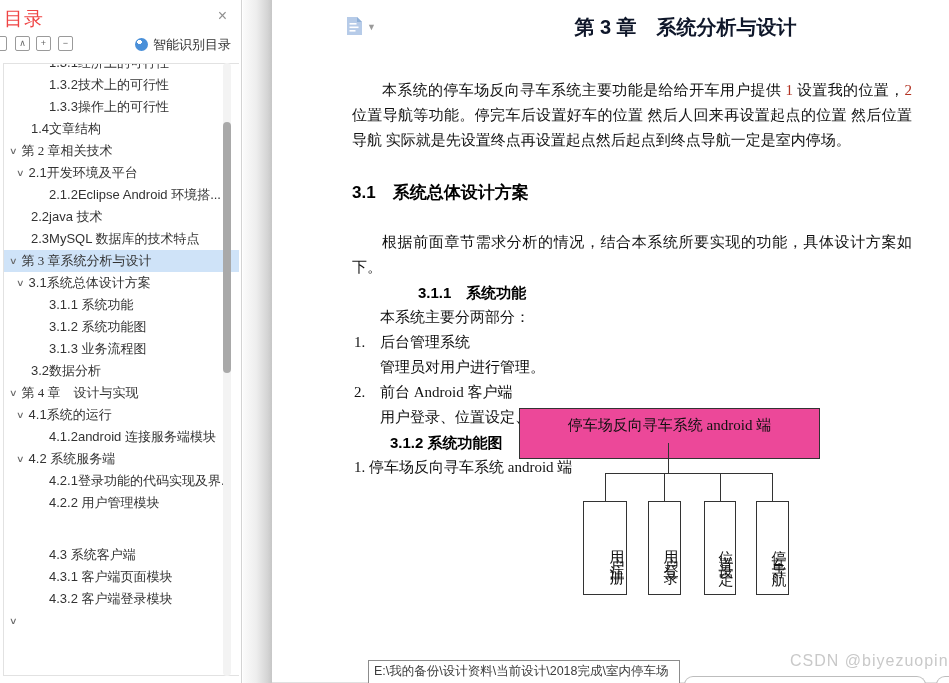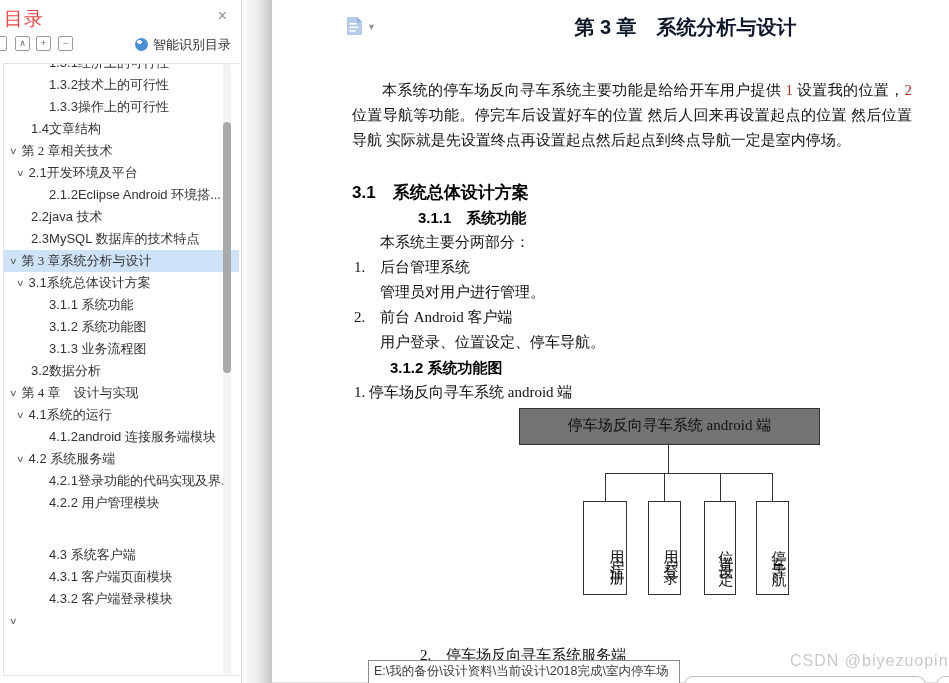--- a/index.html
+++ b/index.html
@@ -59,22 +59,22 @@
   .h-31 { margin-top:27px; font-size:17px; font-weight:bold; font-family:"Liberation Sans",sans-serif; color:#000; }
   .para2 { margin-top:25px; text-indent:2em; }
   .h-311 { padding-left:66px; font-weight:bold; font-family:"Liberation Sans",sans-serif; color:#000; }
   .indent-2 { padding-left:28px; }
   .oli { position:relative; padding-left:28px; }
   .oli .onum { position:absolute; left:2px; top:0; }
   .h-312 { padding-left:38px; font-weight:bold; font-family:"Liberation Sans",sans-serif; color:#000; }
   .fig-cap { padding-left:2px; }
   
   .dg { position:absolute; font-family:"Liberation Serif",serif; }
-  .dg-root { left:247px; top:408px; width:301px; height:37px; border:1px solid #333;
-    text-align:center; line-height:33px; font-size:15px; background:#737373; }
+  .dg-root { left:247px; top:408px; width:301px; height:51px; border:1px solid #333;
+    text-align:center; line-height:33px; font-size:15px; background:#ec4899; }
   .dg-line { background:#333; position:absolute; }
   .dg-child { position:absolute; top:501px; height:94px; border:1px solid #333; background:#fff;
     writing-mode:vertical-rl; text-orientation:upright; letter-spacing:7px;
     font-size:15px; text-align:center; padding-top:8px; }
   
   .foot-partial { position:absolute; left:148px; top:646px; font-size:15px; color:#111; white-space:nowrap; }
   .path-tooltip { position:absolute; left:96px; top:660px; width:312px; height:37px; background:#fff;
     border:1px solid #8c8c8c; font-family:"Liberation Sans",sans-serif; font-size:12.5px; color:#3c3c3c;
     line-height:21px; padding-left:5px; white-space:nowrap; z-index:5; }
   .watermark { position:absolute; left:518px; top:652px; font-family:"Liberation Sans",sans-serif;
@@ -154,20 +154,21 @@
       </svg><span class="arrow">▼</span>
     </div>
 
     <div class="doc-title">第 3 章　系统分析与设计</div>
 
     <div class="doc-body">
       <div class="para1"><span>本系统的停车场反向寻车系统主要功能是给给开车用户提供 </span><span class="num-red">1</span><span> 设置我的位置，</span><span class="num-red">2</span><span> 位置导航等功能。停完车后设置好车的位置 然后人回来再设置起点的位置 然后位置导航 实际就是先设置终点再设置起点然后起点到终点导航一定是室内停场。</span></div>
 
       <div class="h-31">3.1　系统总体设计方案</div>
 
+      <div class="para2">根据前面章节需求分析的情况，结合本系统所要实现的功能，具体设计方案如下。</div>
 
       <div class="h-311">3.1.1　系统功能</div>
       <div class="indent-2">本系统主要分两部分：</div>
 
       <div class="oli">
         <span class="onum">1.</span>
         <span>后台管理系统</span>
       </div>
       <div class="indent-2">管理员对用户进行管理。</div>
       <div class="oli">
@@ -185,20 +186,19 @@
     <div class="dg-line" style="left:333px; top:473px; width:168px; height:1px;"></div>
     <div class="dg-line" style="left:333px; top:473px; width:1px; height:28px;"></div>
     <div class="dg-line" style="left:392px; top:473px; width:1px; height:28px;"></div>
     <div class="dg-line" style="left:448px; top:473px; width:1px; height:28px;"></div>
     <div class="dg-line" style="left:500px; top:473px; width:1px; height:28px;"></div>
     <div class="dg-child" style="left:311px; width:44px;">用户注册</div>
     <div class="dg-child" style="left:376px; width:33px;">用户登录</div>
     <div class="dg-child" style="left:432px; width:32px;">位置设定</div>
     <div class="dg-child" style="left:484px; width:33px;">停车导航</div>
 
-    <div class="foot-partial">2.　停车场反向寻车系统服务端</div>
     <div class="round-stub a"></div>
     <div class="round-stub b"></div>
     <div class="path-tooltip">E:\我的备份\设计资料\当前设计\2018完成\室内停车场</div>
     <div class="watermark">CSDN @biyezuopin</div>
     <div class="bottom-edge"></div>
   </div>
 </div>
 
 </body></html>

